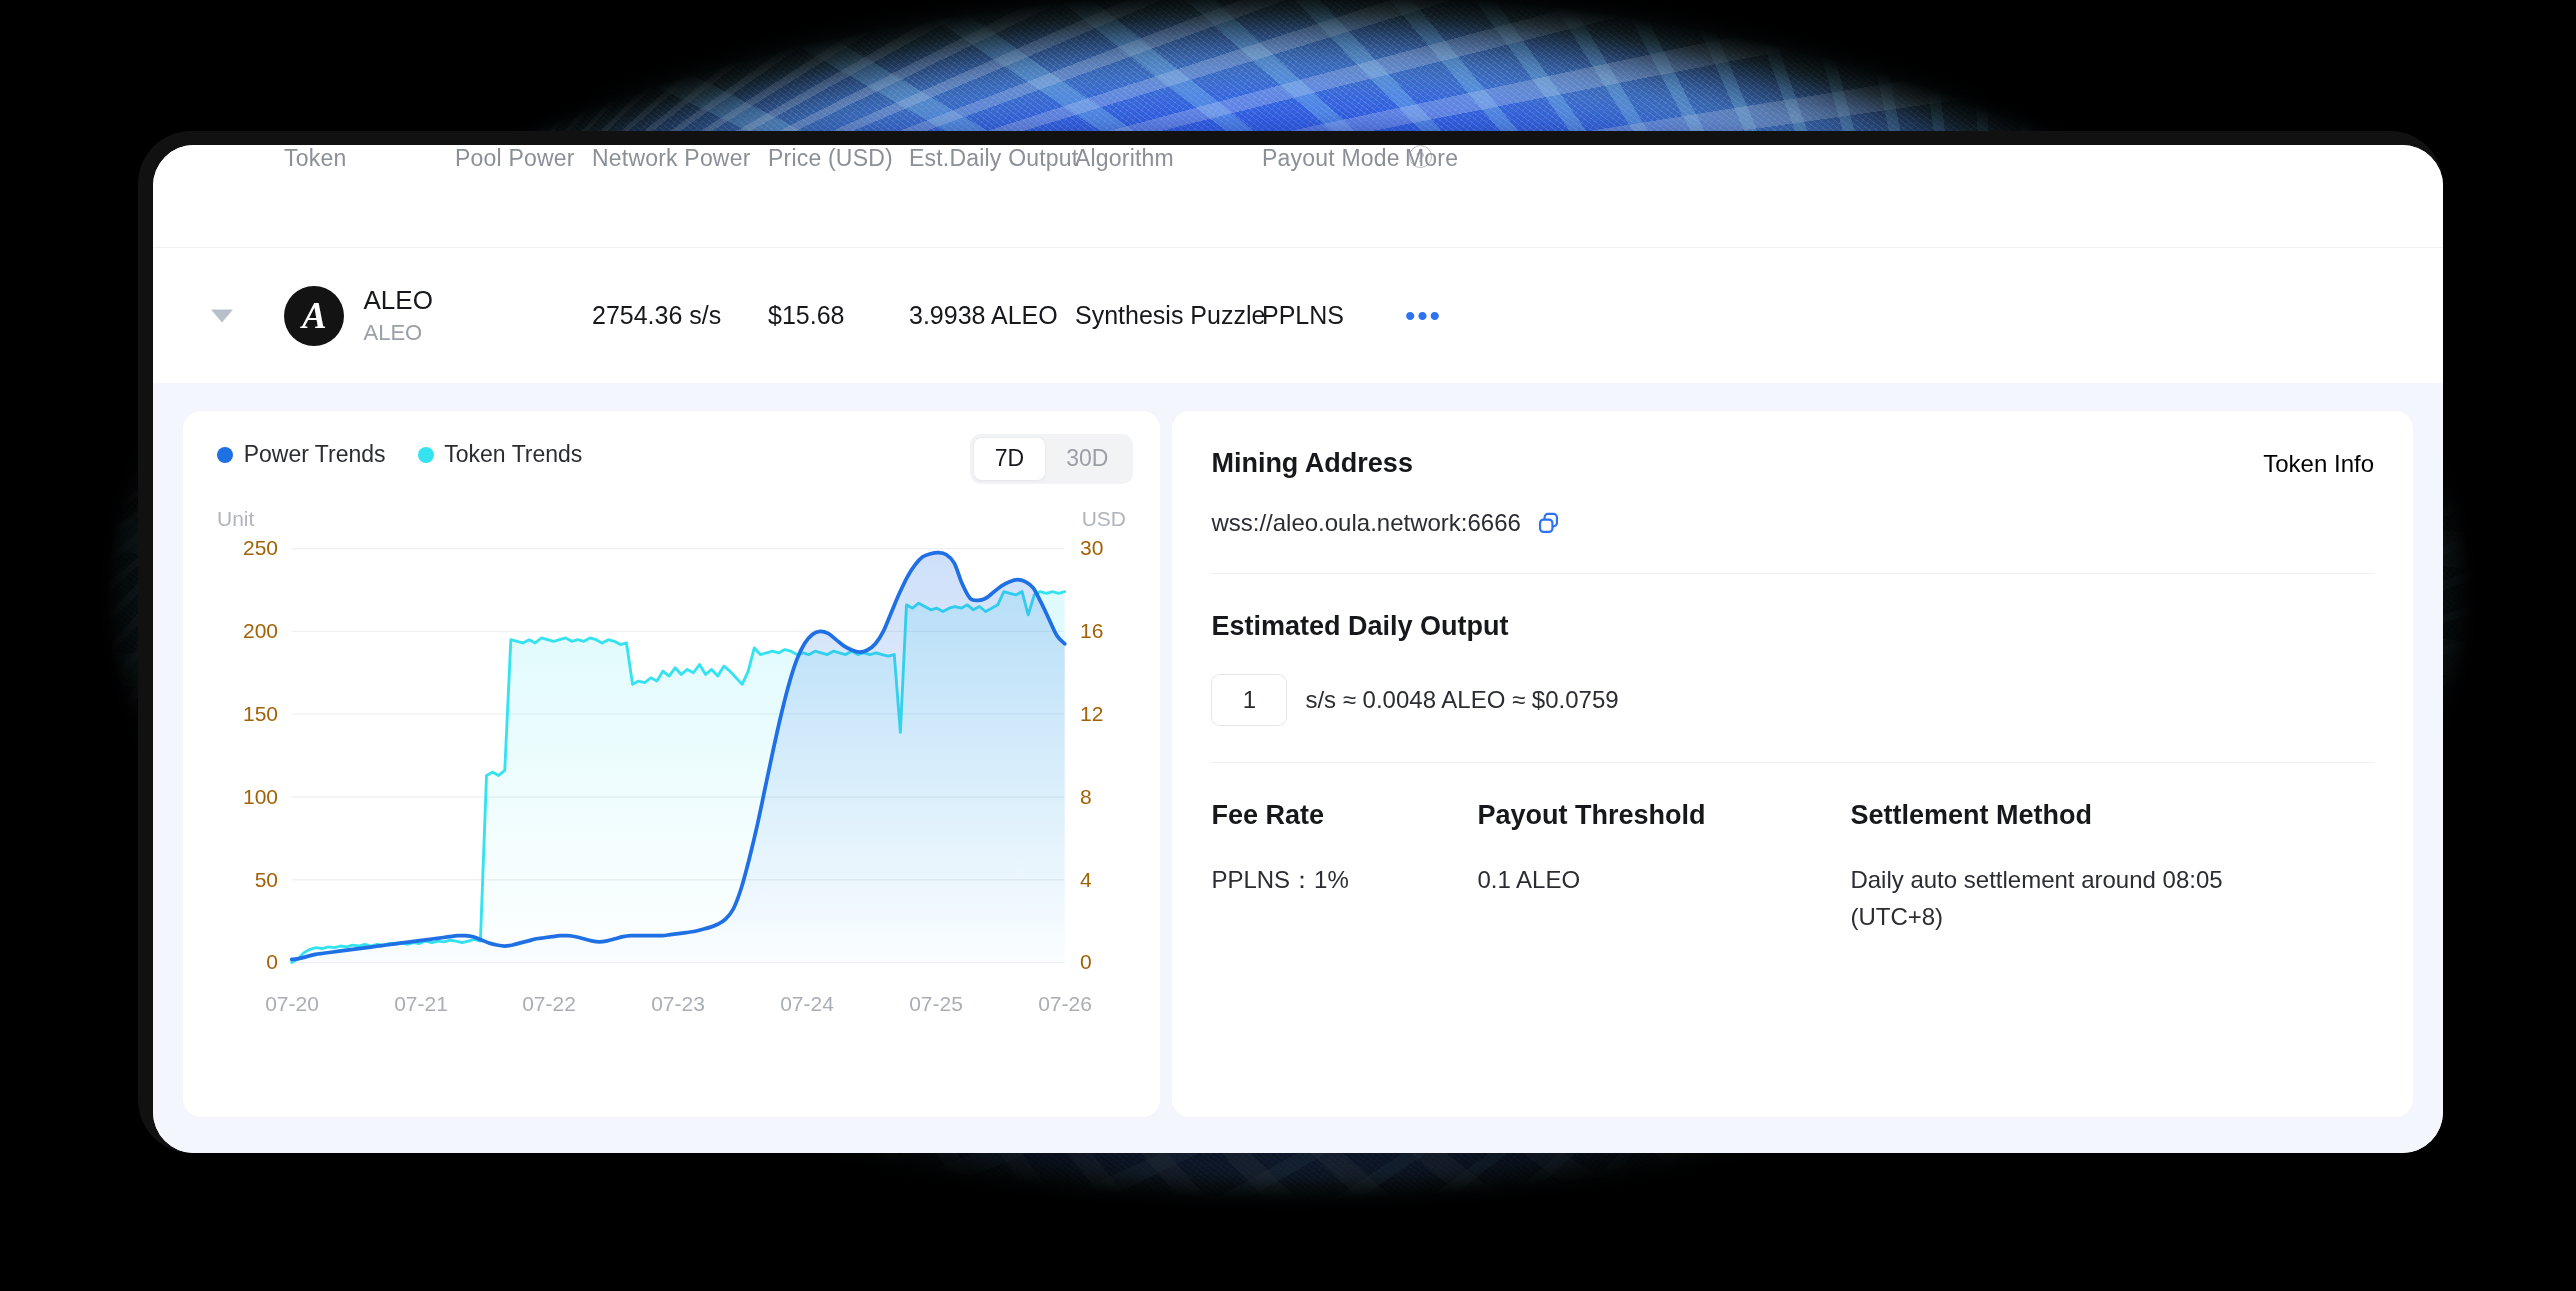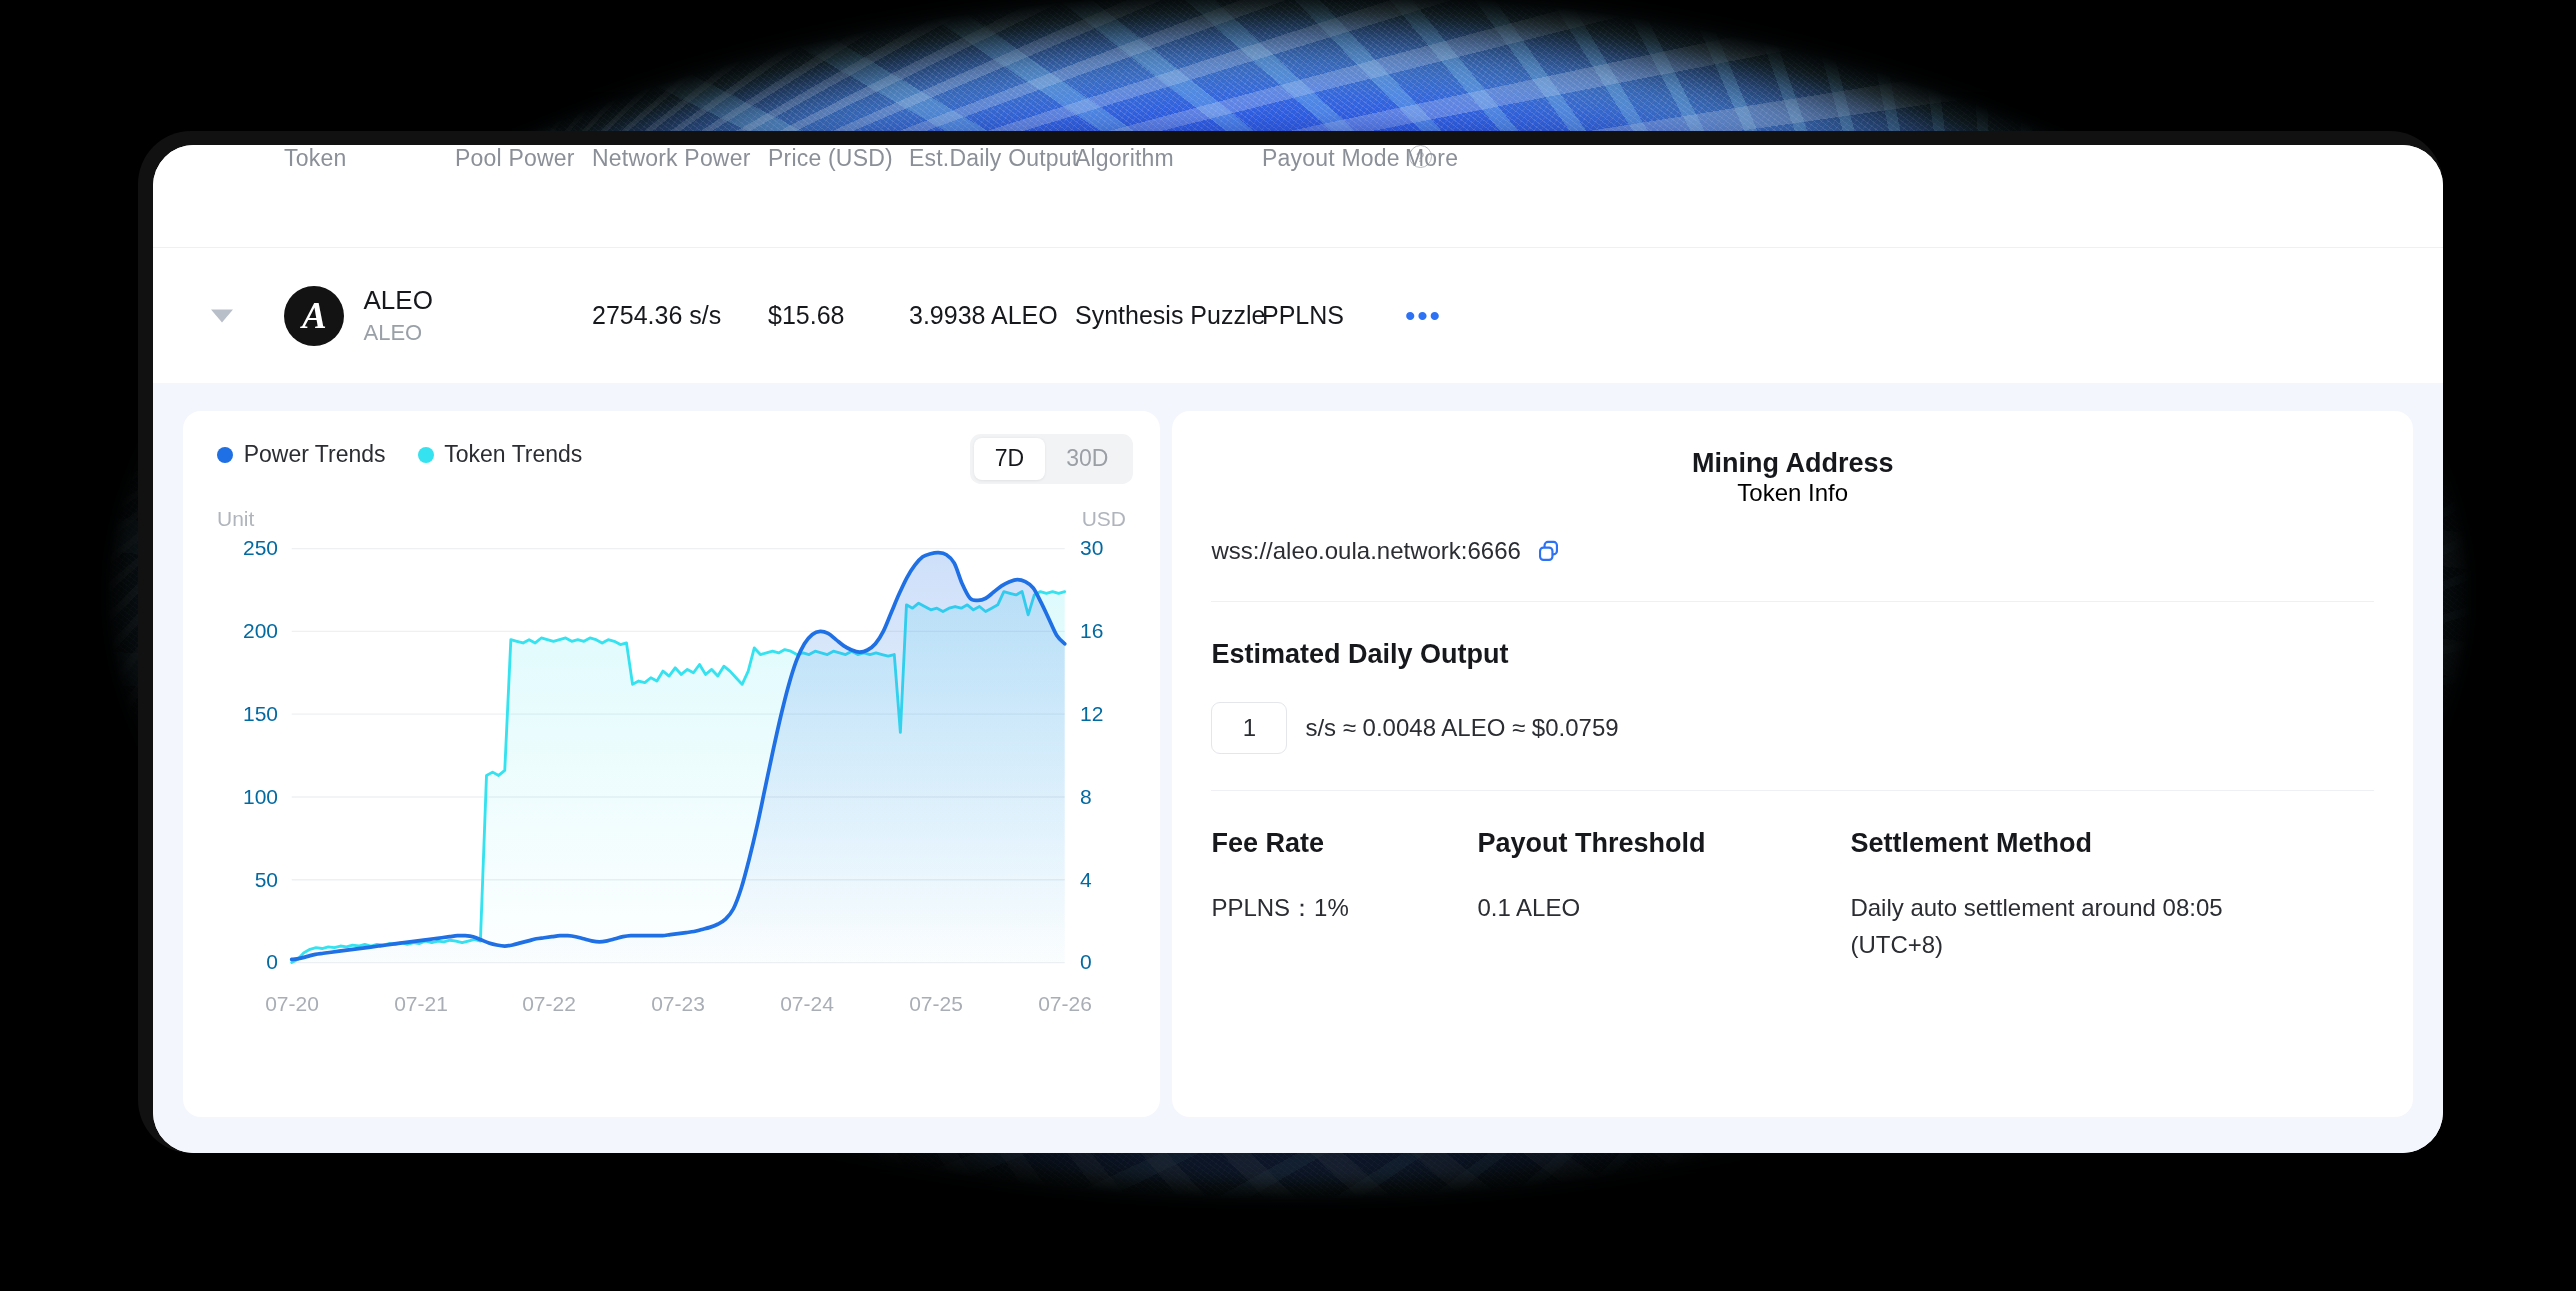--- a/index.html
+++ b/index.html
@@ -142,36 +142,36 @@
 
   .axis-labels {
     display:flex; justify-content:space-between;
     font-size:21px; color:#b0b5bd; padding:23px 7px 0 7px;
   }
 
   .plot { position:relative; margin-top:5.3px; height:480px; }
   .plot svg { display:block; }
 
   .ytick {
-    position:absolute; font-size:21px; color:#0369a1; transform:translateY(-50%);
+    position:absolute; font-size:21px; color:#a16207; transform:translateY(-50%);
     white-space:nowrap;
   }
   .ytick.left  { right:auto; left:0; text-align:right; width:68px; }
   .ytick.right { left:auto; right:0; text-align:left; width:53px; }
 
   .xtick {
     position:absolute; font-size:21px; color:#a9aeb6; transform:translateX(-50%);
     white-space:nowrap; bottom:0;
   }
 
   
   .info-card { flex:1; padding:0 39px; display:flex; flex-direction:column; }
   .info-sec { padding:37px 0 36px 0; }
   .info-sec + .info-sec { border-top:0.9px solid #eef0f3; }
-  .sec-head { display:flex; align-items:center; justify-content:space-between;flex-direction:column; }
+  .sec-head { display:flex; align-items:center; justify-content:space-between; }
   .sec-title { font-size:27px; color:#17181c; font-weight:700; }
   .link { font-size:24px; color:#000000; cursor:pointer; }
   .addr-row { display:flex; align-items:flex-end; gap:14px; margin-top:30px; }
   .addr { font-size:24px; color:#2b2d33; }
 
   .calc-row { display:flex; align-items:center; gap:18px; margin-top:32px; }
   .qty-input {
     width:76px; height:52px; border:0.9px solid #e3e6ea; border-radius:9px;
     font-size:24px; color:#2b2d33; text-align:center; background:#fff;
     font-family:"Liberation Sans", sans-serif;

